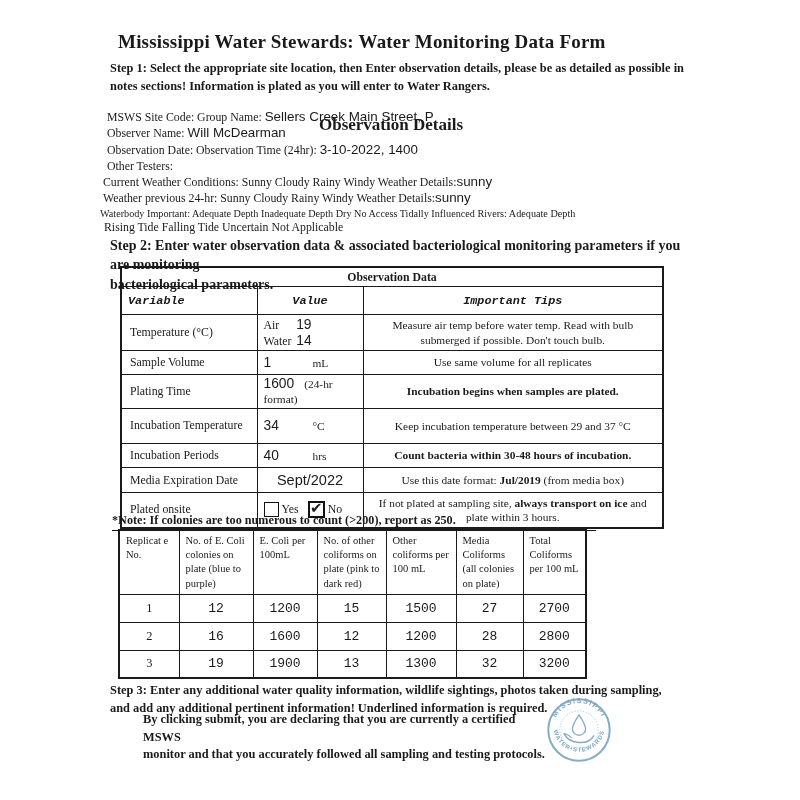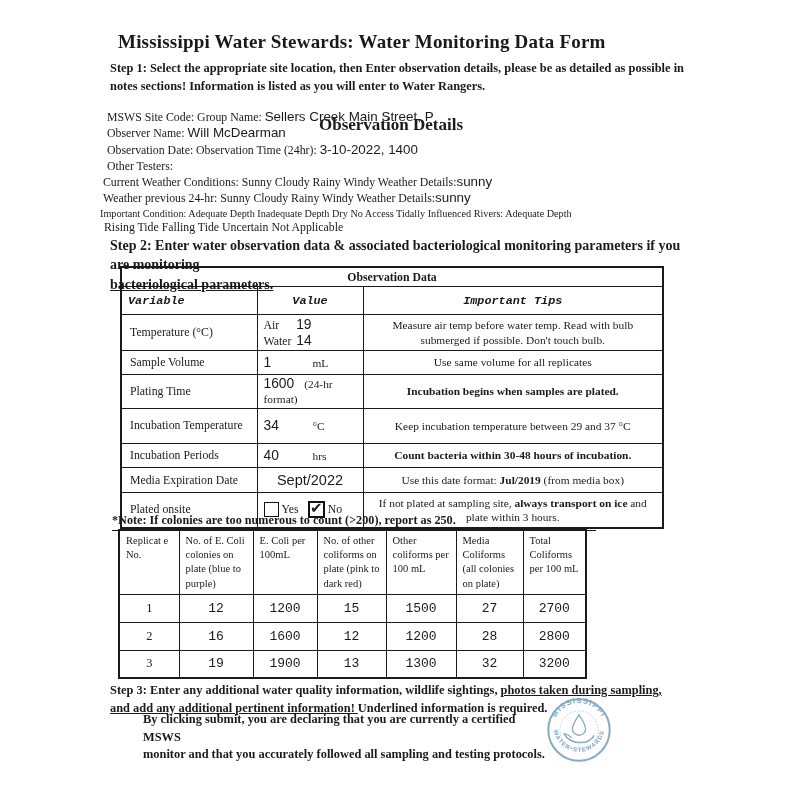--- a/index.html
+++ b/index.html
@@ -1,21 +1,21 @@
 <!DOCTYPE html>
 <html><head>
 <meta charset="utf-8">
 <style>
   html,body { margin:0; padding:0; background:#ffffff; }
   .page {
     position:relative; width:800px; height:800px; background:#ffffff;
     color:#1a1a1a; font-family:"Liberation Serif", serif; overflow:hidden;
   }
   .bold { font-weight:bold; }
-  .ul { text-decoration:underline; }
+  .ul { }
 
   .title {
     position:absolute; left:118px; top:31px; font-size:19px; font-weight:bold;
     letter-spacing:0.2px; white-space:nowrap;
   }
   .step1 { position:absolute; left:110px; top:60px; width:590px; font-weight:bold; font-size:12.4px; line-height:1.42; }
   .obs-heading { position:absolute; left:110px; top:100px; width:562px; text-align:center; font-weight:bold; font-size:17px;margin-top:15px; }
 
   .details { position:absolute; left:100px; top:109px; font-size:11.8px; }
   .dl { line-height:16.3px; white-space:nowrap; }
@@ -65,21 +65,21 @@
 </style>
 </head>
 <body>
 
 <div class="page">
 
   <div class="title">Mississippi Water Stewards: Water Monitoring Data Form</div>
 
   <div class="step1">
     <span>Step 1: Select the appropriate site location, then Enter observation details, please be as detailed as  possible in</span><br>
-    <span>notes sections! Information is listed as you will enter to Water Rangers.</span>
+    <span>notes sections! Information is plated as you will enter to Water Rangers.</span>
   </div>
 
   <div class="obs-heading">Observation Details</div>
 
   <div class="details">
     <div class="dl ind">
       <span>MSWS Site Code: Group Name:</span>
       <span class="fill-val">Sellers Creek Main Street, P</span>
     </div>
     <div class="dl ind">
@@ -92,21 +92,21 @@
     </div>
     <div class="dl ind">
       <span>Other Testers:</span>
     </div>
     <div class="dl ind2">
       <span>Current Weather Conditions: Sunny Cloudy Rainy Windy Weather Details:</span><span class="fill-val">sunny</span>
     </div>
     <div class="dl ind2">
       <span>Weather previous 24-hr: Sunny Cloudy Rainy Windy Weather Details:</span><span class="fill-val">sunny</span>
     </div>
-    <div class="dl small">Important Condition: Adequate Depth Inadequate Depth Dry No Access Tidally Influenced Rivers:  Adequate Depth</div>
+    <div class="dl small">Waterbody Important: Adequate Depth Inadequate Depth Dry No Access Tidally Influenced Rivers:  Adequate Depth</div>
     <div class="dl tide">Rising Tide Falling Tide Uncertain Not Applicable</div>
   </div>
 
   <div class="step2">
     <span>Step 2: Enter water observation data &amp; associated bacteriological monitoring parameters if you are  monitoring</span><br>
     <span class="ul">bacteriological parameters.</span>
   </div>
 
   <table class="obs-table">
     <colgroup>

